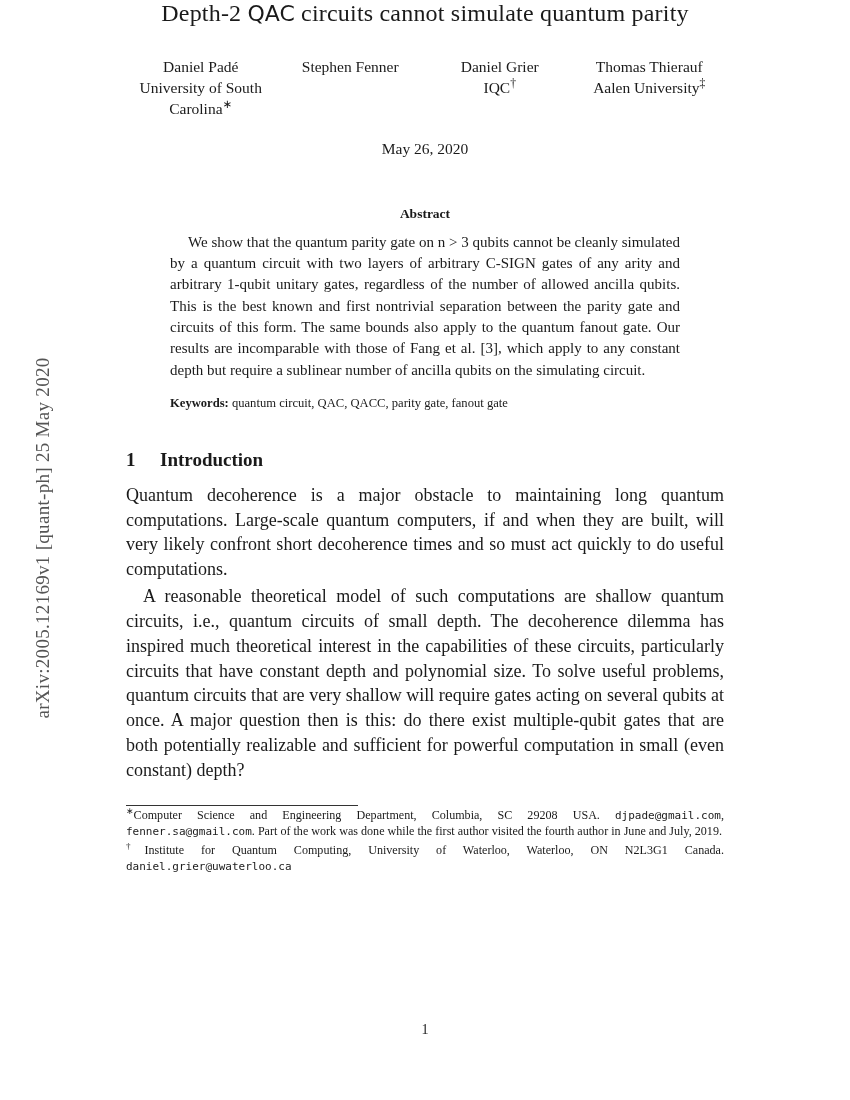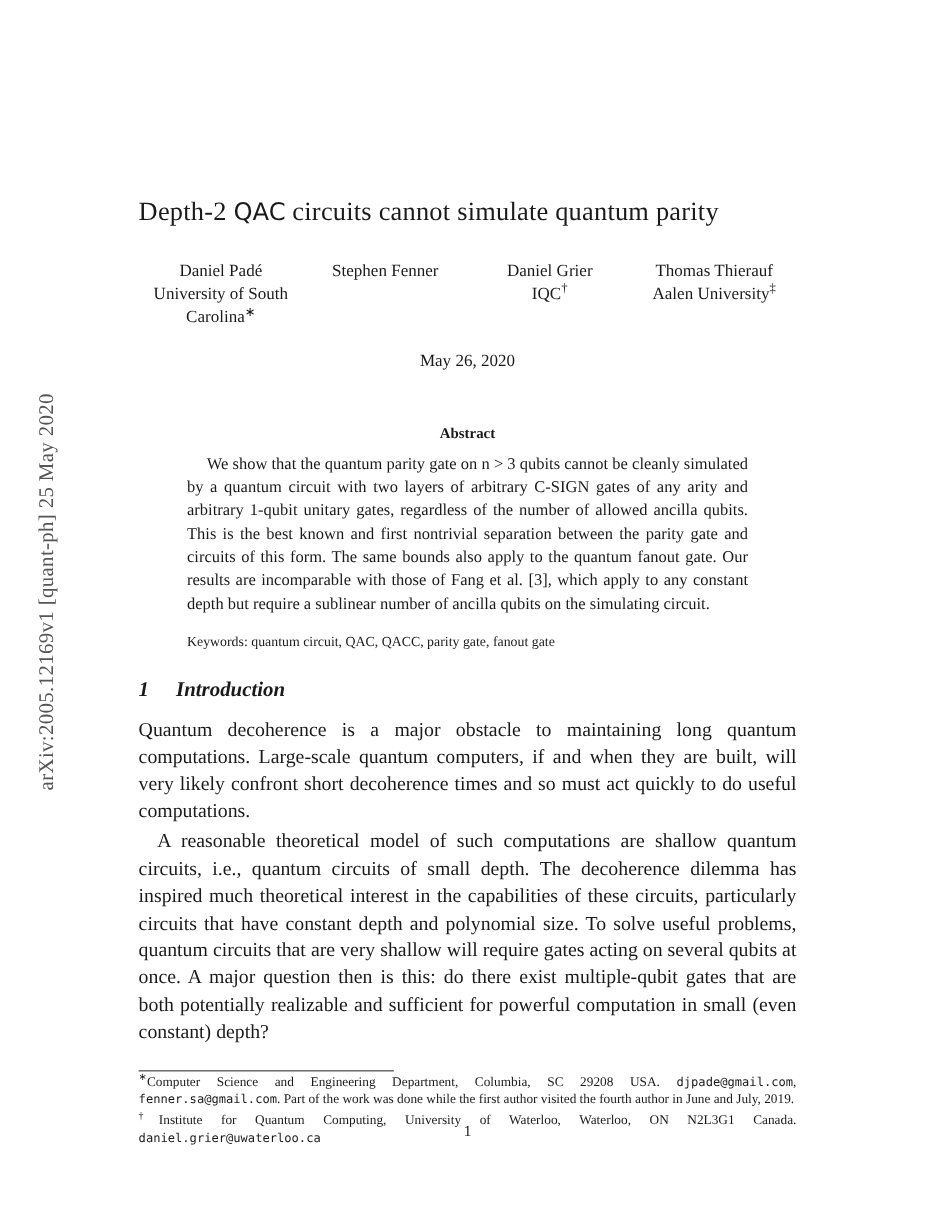--- a/index.html
+++ b/index.html
@@ -34,21 +34,21 @@
   }
 
   .content {
     position: absolute;
     left: 126px;
     top: 0;
     width: 598px;
   }
 
   .title {
-    margin-top: 180px;
+    text-align: center;
     font-size: 24px;
     font-family: "Liberation Serif", serif;
     letter-spacing: 0.2px;
   }
   .title .sf {
     font-family: "DejaVu Sans", sans-serif;
     font-size: 22px;
     letter-spacing: 0;
   }
 
@@ -90,27 +90,26 @@
     line-height: 1.42;
     text-align: justify;
     text-indent: 18px;
   }
   .keywords {
     margin: 14px 44px 0 44px;
     font-size: 12.6px;
     line-height: 1.42;
     text-align: left;
   }
-  .keywords b { font-weight: normal; }
+  .keywords b { font-weight: bold; }
 
   .section-head {
-    margin-top: 24px;
+    margin-top: 36px;
     font-size: 19px;
     font-weight: bold;
-    font-style: italic;
   }
   .section-head .num { display: inline-block; width: 34px; }
 
   .para {
     margin-top: 12px;
     font-size: 18px;
     line-height: 1.38;
     text-align: justify;
   }
   .para.indent { text-indent: 17px; margin-top: 2px; }

